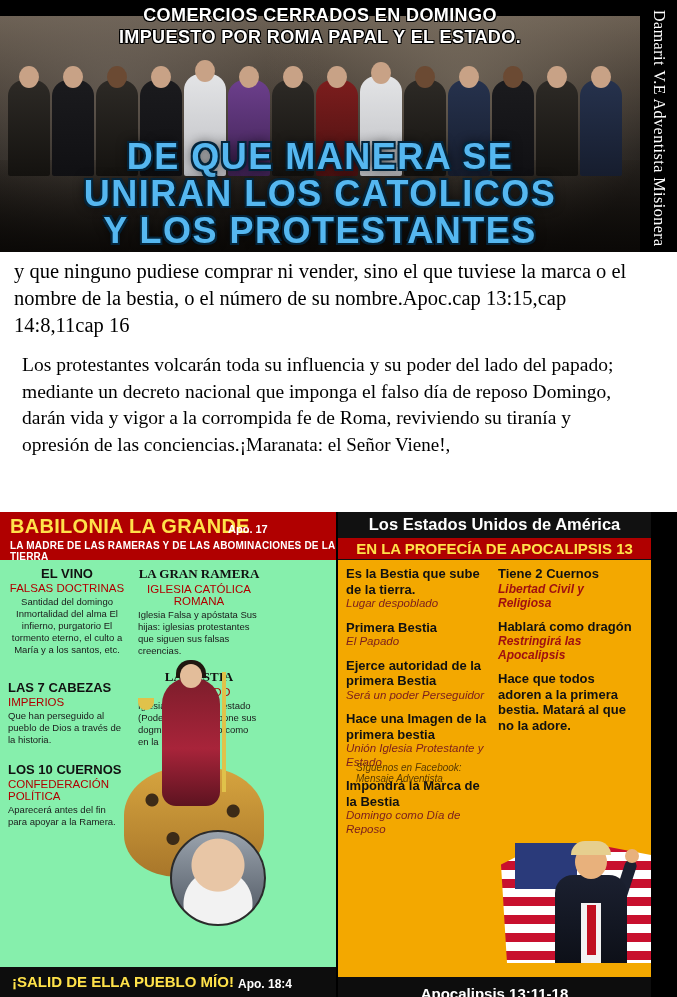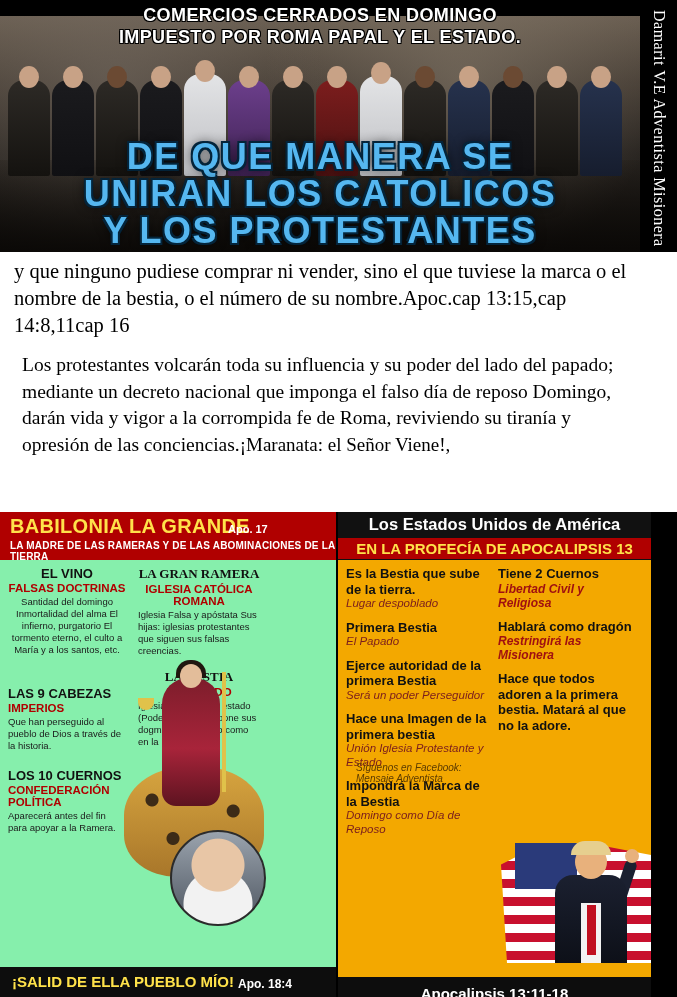--- a/index.html
+++ b/index.html
@@ -293,21 +293,21 @@
     color: #1a1a1a;
   }
   .grp-title {
     font-size: 13px;
     font-weight: bold;
     color: #111111;
     margin-bottom: 1px;
   }
   .grp-sub {
     font-size: 11.5px;
-    font-weight: bold;
+    font-weight: normal;
     color: #b00000;
     margin-bottom: 2px;
   }
   .grp-body {
     font-size: 9.5px;
     line-height: 12px;
     color: #1a1a1a;
   }
   .grp {
     margin-bottom: 12px;
@@ -627,27 +627,27 @@
   <div class="info">
 
     <div class="info-left">
       <div class="lhead">
         <div class="t1">BABILONIA LA GRANDE</div>
         <div class="apo">Apo. 17</div>
         <div class="t2">LA MADRE DE LAS RAMERAS Y DE LAS ABOMINACIONES DE LA TIERRA</div>
       </div>
 
       <div class="lcol">
-        <div class="grp" style="margin-bottom:30px;">
+        <div class="grp" style="margin-bottom:24px;">
           <div class="grp-title" style="text-align:center;">EL VINO</div>
           <div class="grp-sub" style="text-align:center;">FALSAS DOCTRINAS</div>
           <div class="grp-body" style="text-align:center;">Santidad del domingo Inmortalidad del alma El infierno, purgatorio El tormento eterno, el culto a María y a los santos, etc.</div>
         </div>
         <div class="grp">
-          <div class="grp-title">LAS 9 CABEZAS</div>
+          <div class="grp-title">LAS 7 CABEZAS</div>
           <div class="grp-sub">IMPERIOS</div>
           <div class="grp-body">Que han perseguido al pueblo de Dios a través de la historia.</div>
         </div>
         <div class="grp">
           <div class="grp-title">LOS 10 CUERNOS</div>
           <div class="grp-sub">CONFEDERACIÓN POLÍTICA</div>
           <div class="grp-body">Aparecerá antes del fin para apoyar a la Ramera.</div>
         </div>
       </div>
 
@@ -713,21 +713,21 @@
         <div class="credit">Síguenos en Facebook: Mensaje Adventista</div>
       </div>
 
       <div class="rcol rcol-b">
         <div class="r-item">
           <div class="r-bold">Tiene 2 Cuernos</div>
           <div class="r-red">Libertad Civil y Religiosa</div>
         </div>
         <div class="r-item">
           <div class="r-bold">Hablará como dragón</div>
-          <div class="r-red">Restringirá las Misionera</div>
+          <div class="r-red">Restringirá las Apocalipsis</div>
         </div>
         <div class="r-item">
           <div class="r-bold">Hace que todos adoren a la primera bestia. Matará al que no la adore.</div>
         </div>
       </div>
 
       <div class="flag"></div>
       <div class="flag-union"></div>
 
       <div class="trump">

